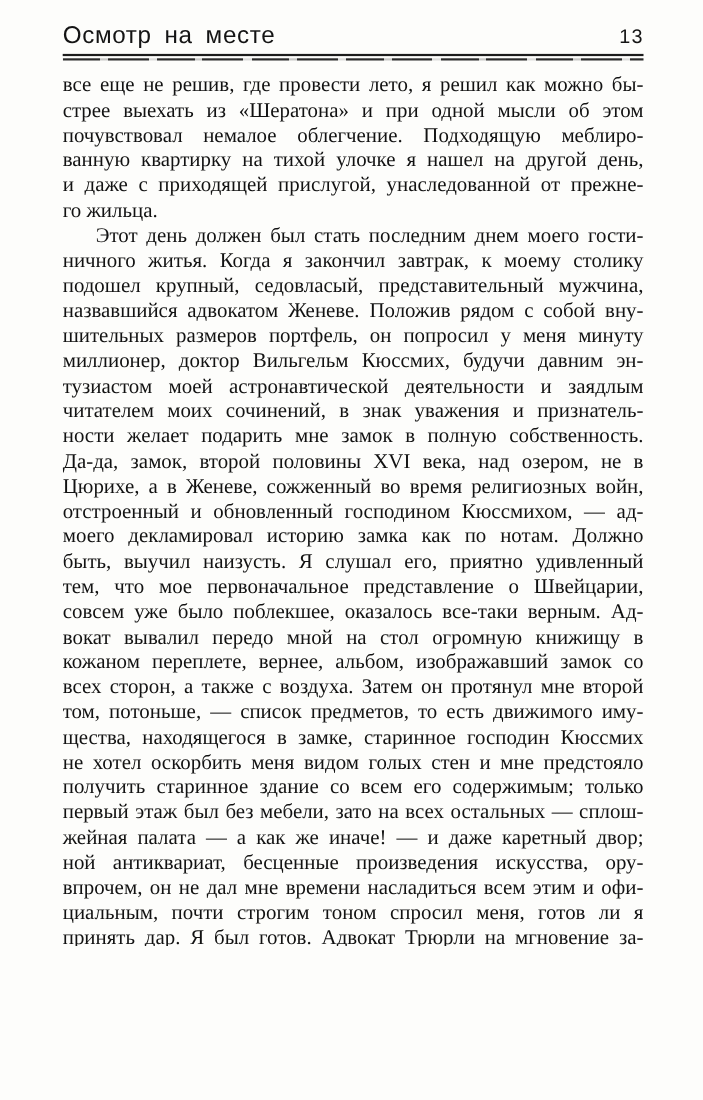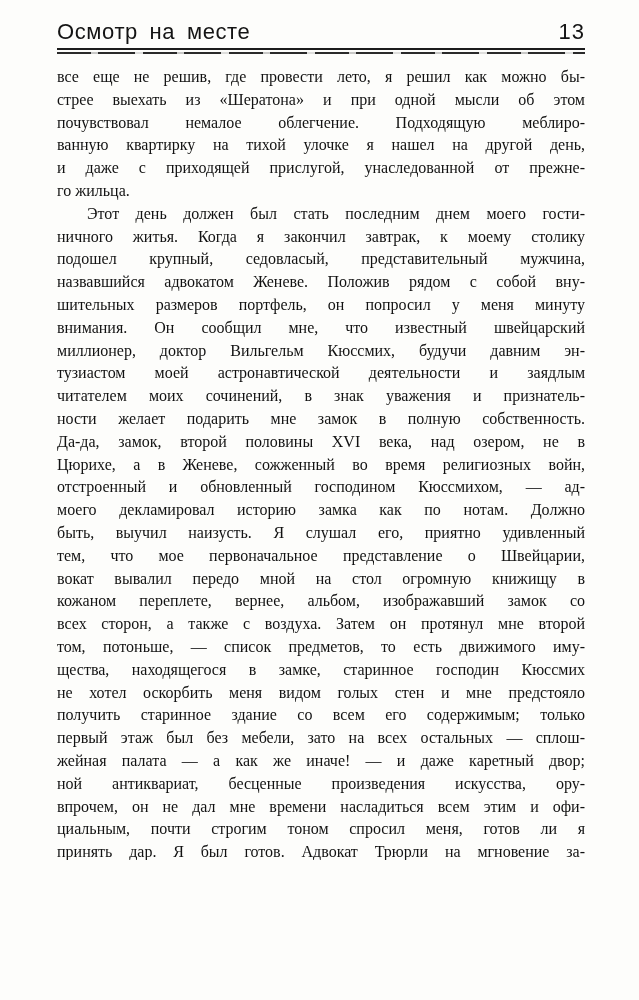--- a/index.html
+++ b/index.html
@@ -22,21 +22,21 @@
     justify-content: space-between;
     align-items: baseline;
     font-family: "Liberation Sans", sans-serif;
     font-size: 22px;
     letter-spacing: 0.6px;
     word-spacing: 5px;
     color: #141414;
     line-height: 24px;
   }
   .running-header .page-num {
-    font-size: 22px;
+    font-size: 18px;
     letter-spacing: 1px;
     word-spacing: 0;
   }
   .rule-solid {
     margin-top: 4px;
     height: 2px;
     background: #1c1c1c;
   }
   .rule-broken {
     margin-top: 2px;
@@ -45,21 +45,21 @@
       90deg,
       #2a2a2a 0px, #2a2a2a 34px,
       rgba(42,42,42,0.25) 34px, rgba(42,42,42,0.25) 41px,
       #2a2a2a 41px, #2a2a2a 78px,
       rgba(42,42,42,0.15) 78px, rgba(42,42,42,0.15) 86px
     );
   }
   .page-text {
     margin-top: 12px;
     font-family: "Liberation Serif", serif;
-    font-size: 16px;
+    font-size: 19px;
     line-height: 22.8px;
     color: #121212;
   }
   .line {
     text-align: justify;
     text-align-last: justify;
     white-space: normal;
   }
   .line.left {
     text-align-last: left;
@@ -86,31 +86,31 @@
         <div class="line">ванную квартирку на тихой улочке я нашел на другой день,</div>
         <div class="line">и даже с приходящей прислугой, унаследованной от прежне-</div>
         <div class="line left">го жильца.</div>
       </div>
       <div>
         <div class="line indent">Этот день должен был стать последним днем моего гости-</div>
         <div class="line">ничного житья. Когда я закончил завтрак, к моему столику</div>
         <div class="line">подошел крупный, седовласый, представительный мужчина,</div>
         <div class="line">назвавшийся адвокатом Женеве. Положив рядом с собой вну-</div>
         <div class="line">шительных размеров портфель, он попросил у меня минуту</div>
-        <div class="line">внимания. Он сообщил мне, что известный швейцарский</div>
         <div class="line">миллионер, доктор Вильгельм Кюссмих, будучи давним эн-</div>
         <div class="line">тузиастом моей астронавтической деятельности и заядлым</div>
         <div class="line">читателем моих сочинений, в знак уважения и признатель-</div>
         <div class="line">ности желает подарить мне замок в полную собственность.</div>
         <div class="line">Да-да, замок, второй половины XVI века, над озером, не в</div>
         <div class="line">Цюрихе, а в Женеве, сожженный во время религиозных войн,</div>
         <div class="line">отстроенный и обновленный господином Кюссмихом, — ад-</div>
         <div class="line">моего декламировал историю замка как по нотам. Должно</div>
         <div class="line">быть, выучил наизусть. Я слушал его, приятно удивленный</div>
         <div class="line">тем, что мое первоначальное представление о Швейцарии,</div>
+        <div class="line">совсем уже было поблекшее, оказалось все-таки верным. Ад-</div>
         <div class="line">вокат вывалил передо мной на стол огромную книжищу в</div>
         <div class="line">кожаном переплете, вернее, альбом, изображавший замок со</div>
         <div class="line">всех сторон, а также с воздуха. Затем он протянул мне второй</div>
         <div class="line">том, потоньше, — список предметов, то есть движимого иму-</div>
         <div class="line">щества, находящегося в замке, старинное господин Кюссмих</div>
         <div class="line">не хотел оскорбить меня видом голых стен и мне предстояло</div>
         <div class="line">получить старинное здание со всем его содержимым; только</div>
         <div class="line">первый этаж был без мебели, зато на всех остальных — сплош-</div>
         <div class="line">жейная палата — а как же иначе! — и даже каретный двор;</div>
         <div class="line">ной антиквариат, бесценные произведения искусства, ору-</div>

